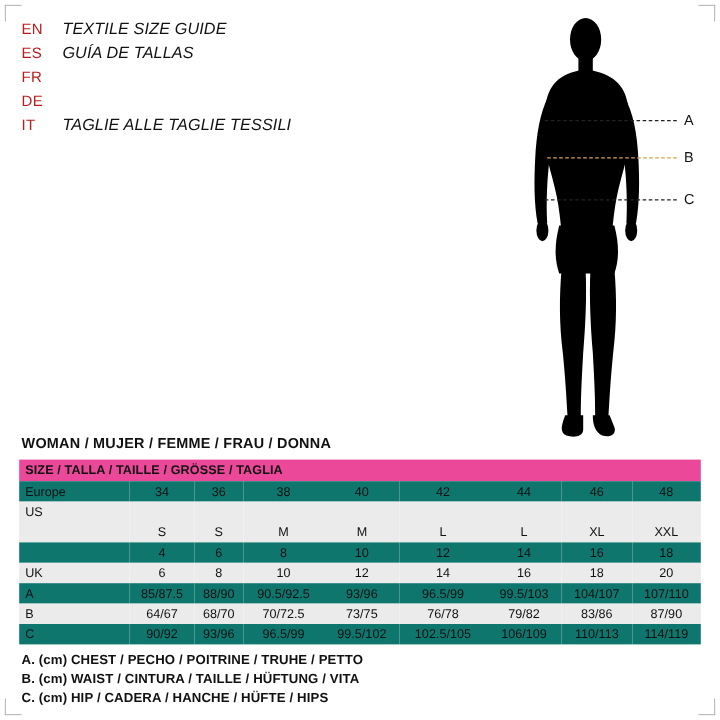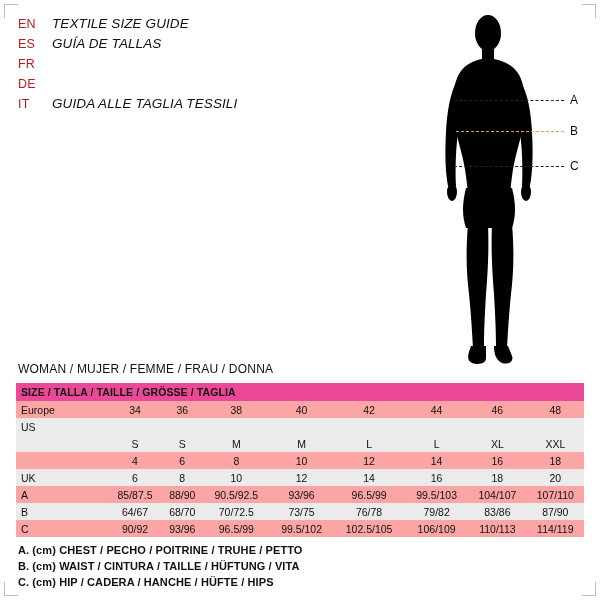--- a/index.html
+++ b/index.html
@@ -63,21 +63,21 @@
     font-family: "Liberation Sans", sans-serif;
   }
   .measure-line.amber { border-top: 1px dashed #d9a441; }
 
   
   .woman-label {
     position: absolute;
     left: 18px;
     top: 362px;
     font-size: 12px;
-    font-weight: normal;
+    font-weight: bold;
     letter-spacing: 0.2px;
     color: #111;
   }
 
   table.size-table {
     position: absolute;
     left: 16px;
     top: 383px;
     width: 568px;
     border-collapse: collapse;
@@ -98,21 +98,21 @@
   }
   tr.header-row td {
     background: #ec4899;
     font-weight: bold;
     text-align: left;
     padding-left: 5px;
     height: 18px;
     letter-spacing: 0.1px;
   }
   tr.shade td { background: #ebebeb; }
-  tr.plain td { background: #fca5a5; }
+  tr.plain td { background: #0f766e; }
 
   
   .footnotes {
     position: absolute;
     left: 18px;
     top: 542px;
     width: 560px;
   }
   .footnote {
     font-size: 11px;
@@ -154,21 +154,21 @@
     <span class="lang-title">GUÍA DE TALLAS</span>
   </div>
   <div class="lang-row">
     <span class="lang-code">FR</span>
   </div>
   <div class="lang-row">
     <span class="lang-code">DE</span>
   </div>
   <div class="lang-row">
     <span class="lang-code">IT</span>
-    <span class="lang-title">GUIDA ALLE TAGLIA TESSILI</span>
+    <span class="lang-title">TAGLIE ALLE TAGLIE TESSILI</span>
   </div>
 </div>
 
 <div class="figure-wrap">
   <svg class="figure-svg" width="200" height="370" viewBox="0 0 200 370" aria-hidden="true">
     <g fill="#000000">
 
       <ellipse cx="88" cy="25" rx="13" ry="18"></ellipse>
 
       <rect x="82" y="40" width="12" height="14"></rect>

